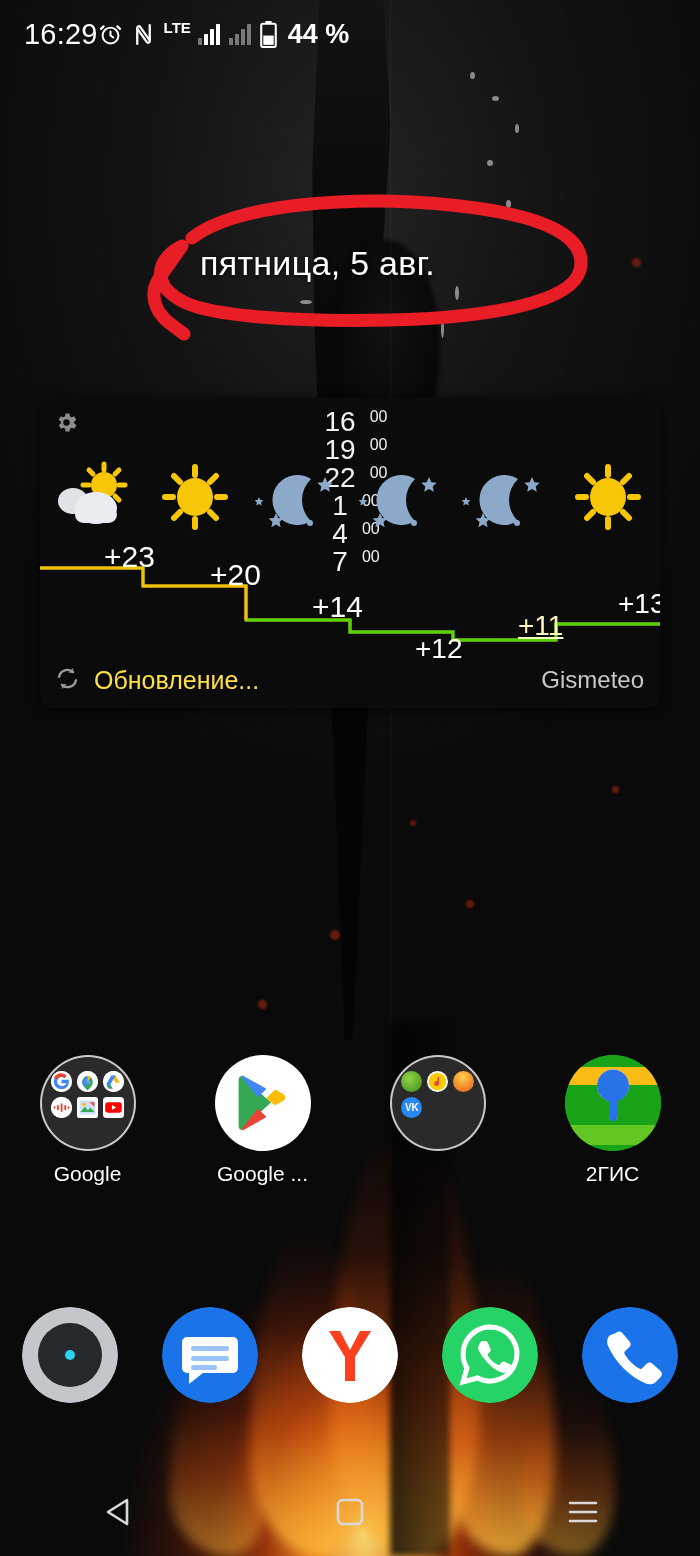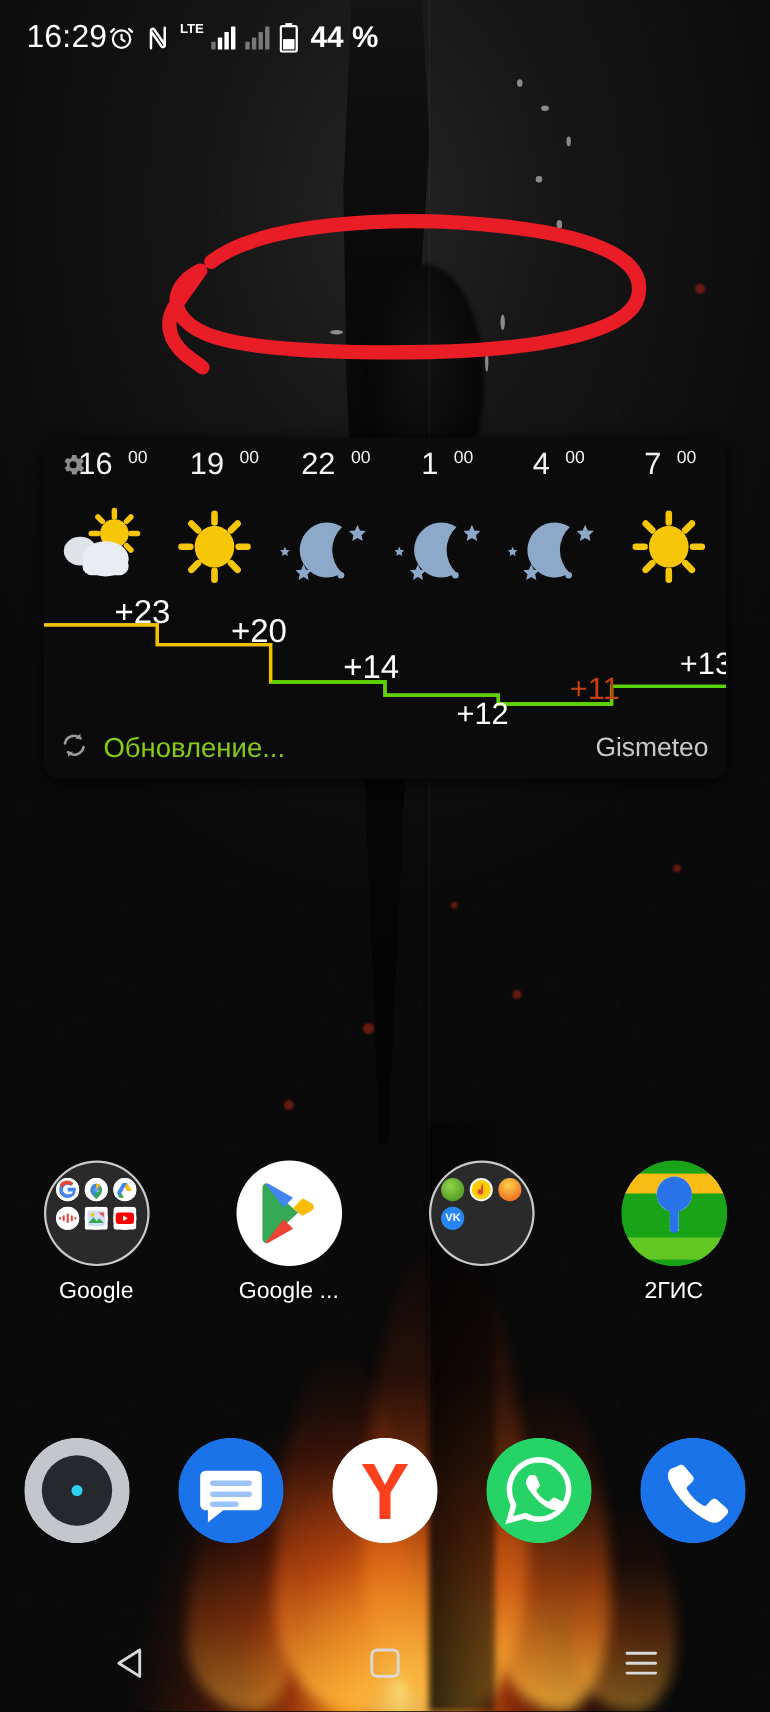--- a/index.html
+++ b/index.html
@@ -87,21 +87,21 @@
   }
   #status-clock { font-size:29px; font-weight:400; letter-spacing:.2px; }
   #status-icons { display:flex; align-items:center; gap:9px; }
   .sb-ico { display:flex; align-items:center; }
   .sb-battery-text { font-size:27px; font-weight:600; margin-left:2px; }
   .sig-bars { display:flex; align-items:flex-end; gap:2px; height:22px; }
   .sig-bars i { width:4px; background:#fff; border-radius:.5px; display:block; }
   .sig-bars i.b1{height:7px;} .sig-bars i.b2{height:11px;}
   .sig-bars i.b3{height:16px;} .sig-bars i.b4{height:21px;}
   .sig-bars i.dim { background:rgba(255,255,255,.42); }
-  .lte-label { font-size:12px; font-weight:700; line-height:1; margin-right:-2px; align-self:flex-start; margin-top:1px; }
+  .lte-label { font-size:15px; font-weight:700; line-height:1; margin-right:-2px; align-self:flex-start; margin-top:1px; }
 
   
   #date-area { position:absolute; top:96px; left:0; right:0; height:190px; z-index:18; }
   #date-text {
     position:absolute; left:200px; top:148px;
     font-size:34px; color:#fff; letter-spacing:.3px;
     text-shadow:0 1px 4px rgba(0,0,0,.9);
   }
   #red-circle { position:absolute; left:140px; top:96px; }
 
@@ -109,34 +109,35 @@
   #weather-widget {
     position:absolute; left:40px; top:398px; width:620px; height:310px;
     background:#0b0b0b; border-radius:13px; z-index:15;
     box-shadow:0 2px 14px rgba(0,0,0,.75);
     overflow:hidden;
   }
   #ww-gear { position:absolute; left:14px; top:12px; z-index:3; }
   #ww-hours {
     position:absolute; top:10px; left:12px; right:0; height:44px;
     display:flex;
+    flex-direction:column;
   }
   .ww-col { flex:1; display:flex; flex-direction:column; align-items:center; }
   .ww-hour { color:#f2f2f2; font-size:28px; line-height:1; display:flex; align-items:flex-start; }
   .ww-hour sup { font-size:16px; line-height:1; margin-left:14px; margin-top:1px; }
   #ww-icons { position:absolute; top:55px; left:0; right:0; height:85px; display:flex; }
   .ww-icell { flex:1; display:flex; align-items:center; justify-content:center; }
   #ww-graph { position:absolute; top:150px; left:0; right:0; height:105px; }
   #ww-footer {
     position:absolute; bottom:0; left:0; right:0; height:56px;
     display:flex; align-items:center; justify-content:space-between;
     padding:0 16px 0 14px;
   }
   #ww-update { display:flex; align-items:center; gap:13px; }
-  #ww-update-text { color:#84cc16; font-size:25px; }
+  #ww-update-text { color:#fde047; font-size:25px; }
   #ww-brand { color:#c9c9c9; font-size:24px; }
 
   
   #app-grid {
     position:absolute; top:1055px; left:0; right:0; height:150px;
     display:flex; z-index:16;
   }
   .app-cell { flex:1; display:flex; flex-direction:column; align-items:center; }
   .app-icon-wrap { width:96px; height:96px; position:relative; }
   .app-label {
@@ -243,20 +244,21 @@
   </div>
 </div>
 
 <div id="date-area">
   <svg id="red-circle" width="460" height="170" viewBox="0 0 460 170">
     <path d="M52 46 C 95 12, 215 2, 320 14 C 408 24, 448 46, 440 78
              C 432 110, 350 126, 250 128 C 150 130, 72 124, 44 110
              C 18 97, 14 78, 30 62 C 34 58, 38 56, 42 54
              L 18 88 C 10 102, 14 118, 28 130 L 44 142" fill="none" stroke="#e81d26" stroke-width="13" stroke-linecap="round" stroke-linejoin="round"></path>
   </svg>
+  <div id="date-text">пятница, 5 авг.</div>
 </div>
 
 <div id="weather-widget">
 
   <span id="ww-gear">
     <svg width="25" height="25" viewBox="0 0 24 24">
       <path fill="#8c8c8c" d="M19.4 13a7.8 7.8 0 0 0 0-2l2-1.6-2-3.4-2.4 1a7.6 7.6 0 0 0-1.7-1l-.4-2.6h-3.9l-.4 2.6c-.6.2-1.2.6-1.7 1l-2.4-1-2 3.4L6.6 11a7.8 7.8 0 0 0 0 2l-2 1.6 2 3.4 2.4-1c.5.4 1.1.8 1.7 1l.4 2.6h3.9l.4-2.6c.6-.2 1.2-.6 1.7-1l2.4 1 2-3.4-2-1.6Z"></path>
       <circle cx="12" cy="12" r="3.1" fill="#0b0b0b"></circle>
     </svg>
   </span>
@@ -366,21 +368,21 @@
   <svg id="ww-graph" viewBox="0 0 620 105" preserveAspectRatio="none">
     <path d="M0 20 H103 V38 H206 V72 H310 V84 H413 V92 H516 V76 H620" fill="none" stroke="#c9c32a" stroke-width="3" vector-effect="non-scaling-stroke"></path>
     <path d="M206 72 H310 V84 H413 V92 H516 V76 H620" fill="none" stroke="#55d400" stroke-width="3" vector-effect="non-scaling-stroke"></path>
     <path d="M0 20 H103 V38 H206 V72" fill="none" stroke="#f2c200" stroke-width="3" vector-effect="non-scaling-stroke"></path>
   </svg>
   <div style="position:absolute;top:150px;left:0;right:0;height:105px;pointer-events:none;">
     <div style="position:absolute;left:64px;top:-8px;color:#fff;font-size:30px;">+23</div>
     <div style="position:absolute;left:170px;top:10px;color:#fff;font-size:30px;">+20</div>
     <div style="position:absolute;left:272px;top:42px;color:#fff;font-size:30px;">+14</div>
     <div style="position:absolute;left:375px;top:53px;color:#fff;font-size:28px;margin-top:32px;">+12</div>
-    <div style="position:absolute;left:478px;top:62px;color:#c2410c;font-size:28px;">+11</div>
+    <div style="position:absolute;left:478px;top:62px;color:#fef9c3;font-size:28px;text-decoration:underline;">+11</div>
     <div style="position:absolute;left:578px;top:40px;color:#fff;font-size:28px;">+13</div>
   </div>
 
   <div id="ww-footer">
     <div id="ww-update">
       <span>
         <svg width="27" height="27" viewBox="0 0 24 24">
           <path d="M4.5 10.5A7.5 7.5 0 0 1 17 6.4" fill="none" stroke="#9b9b9b" stroke-width="2.1" stroke-linecap="round"></path>
           <path d="M19.5 13.5A7.5 7.5 0 0 1 7 17.6" fill="none" stroke="#9b9b9b" stroke-width="2.1" stroke-linecap="round"></path>
           <path d="M17 2.6v4.2h-4.2z" fill="#9b9b9b"></path>

